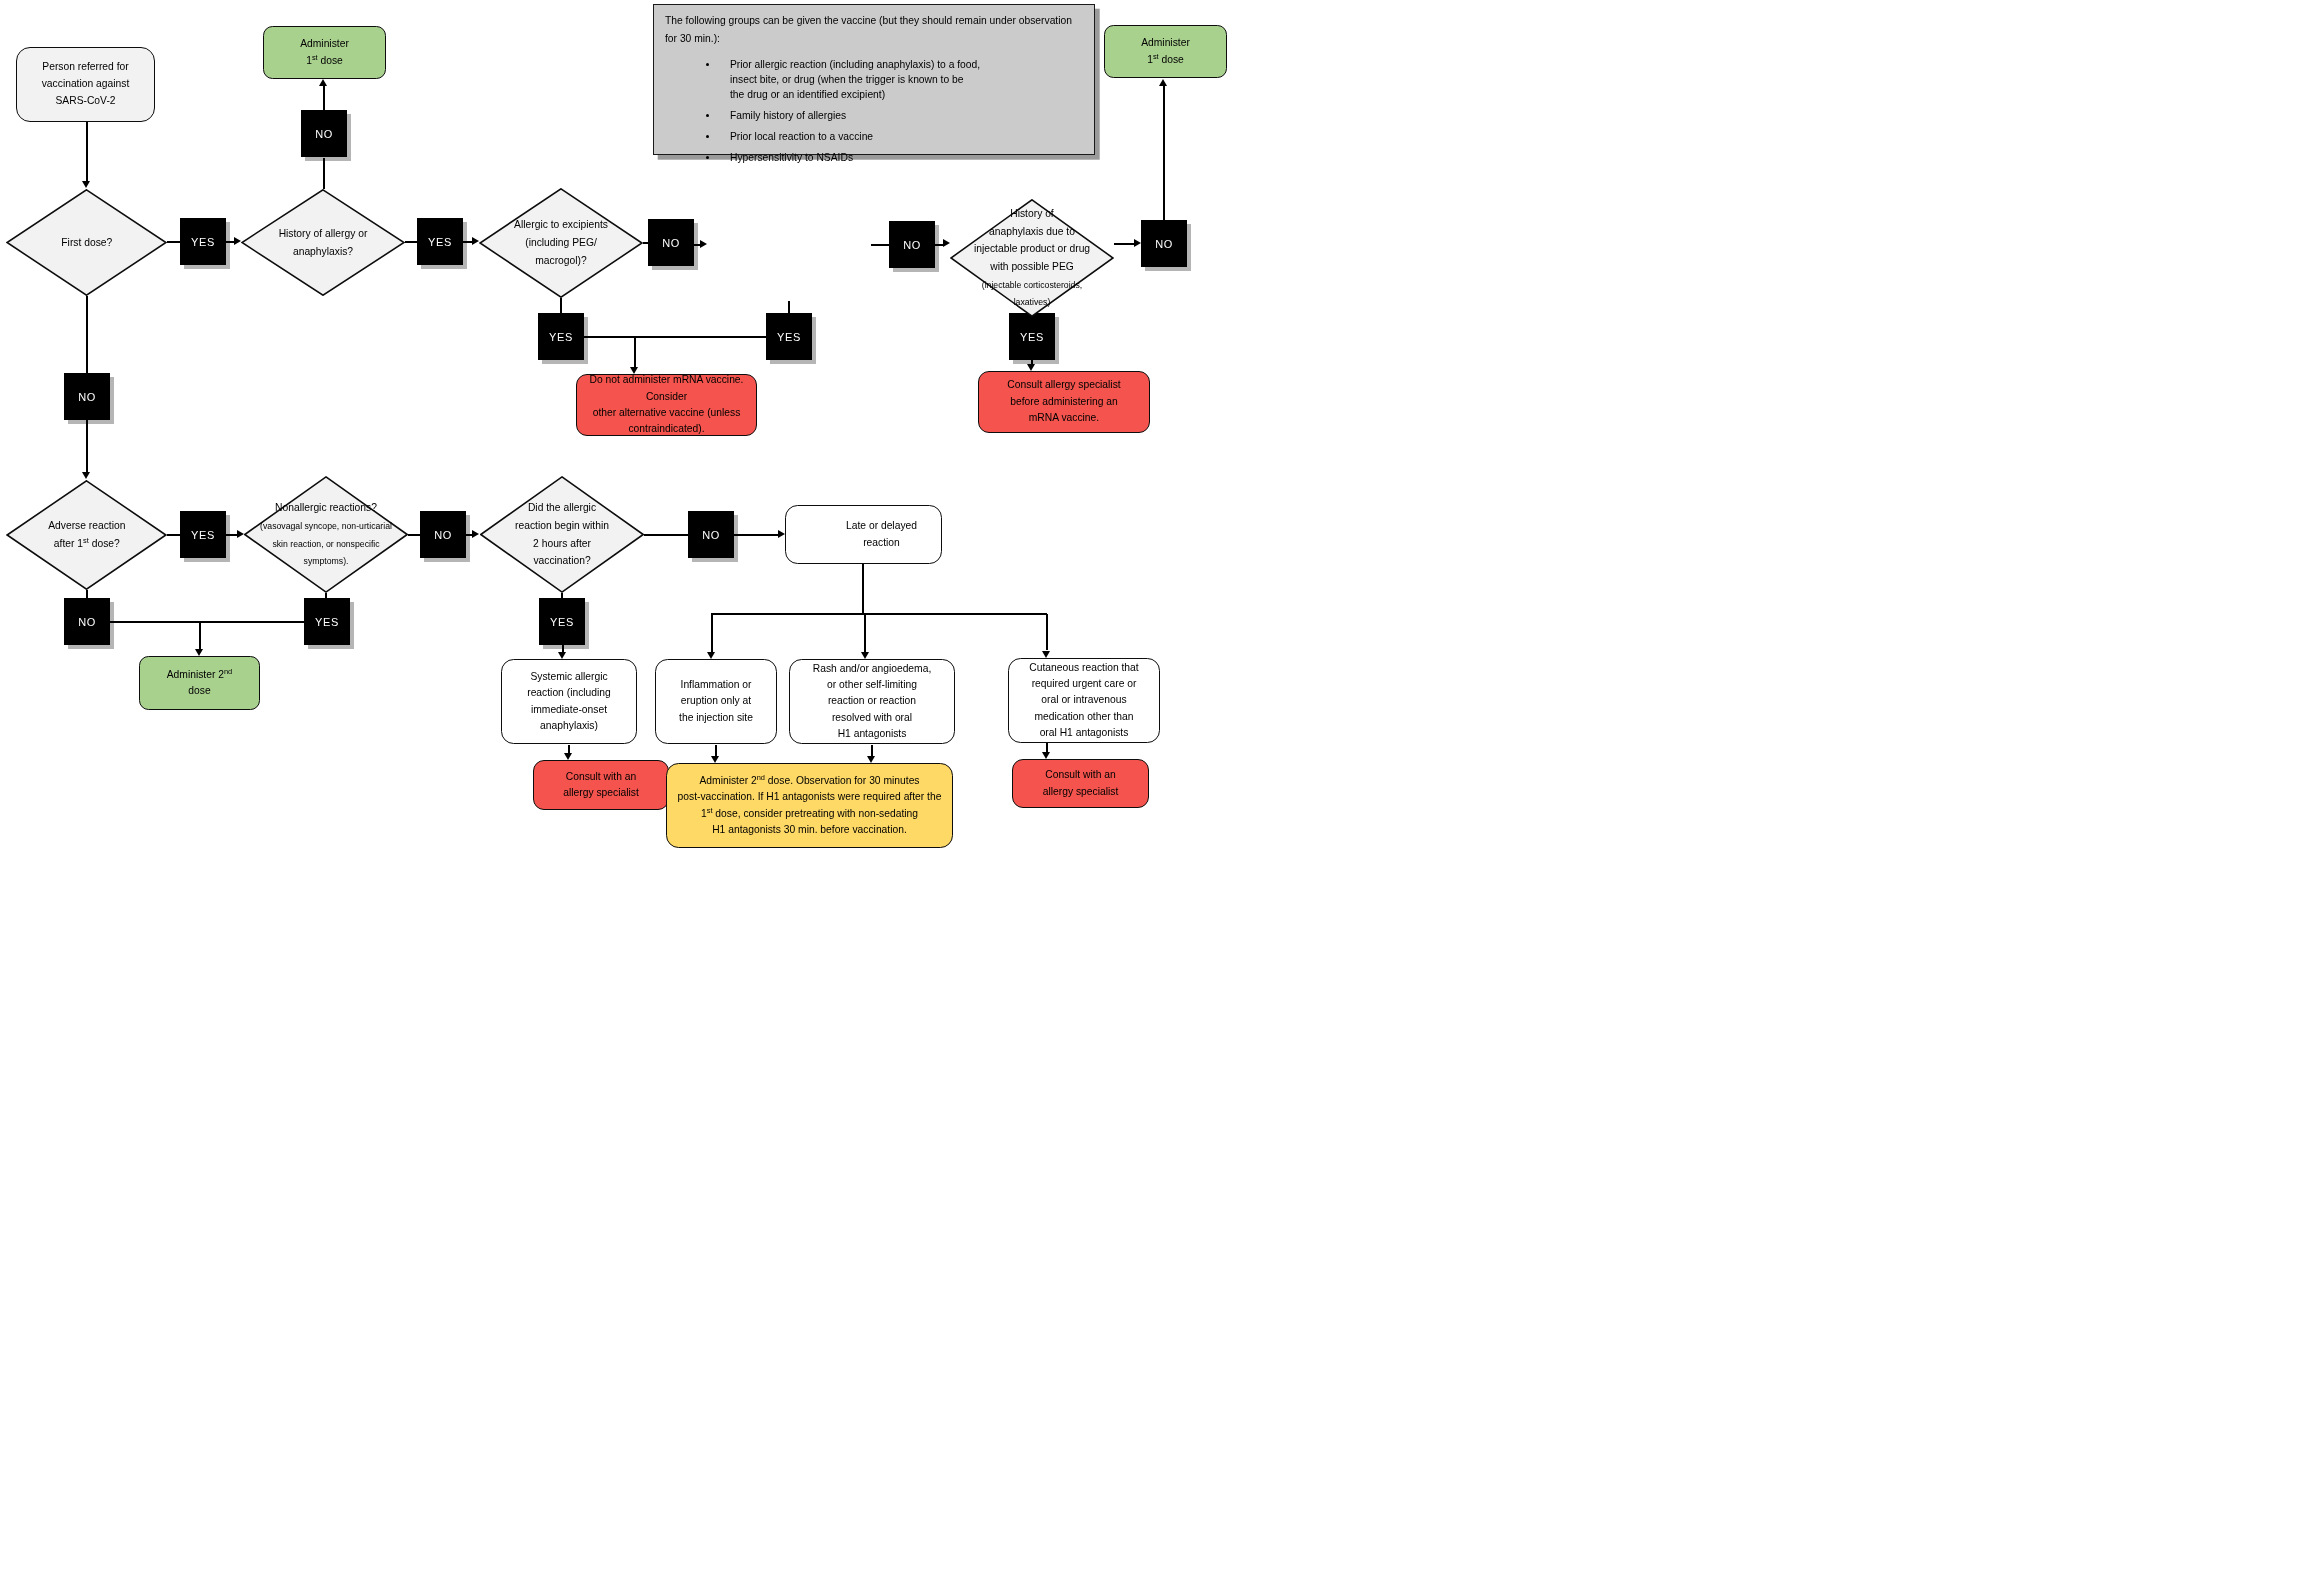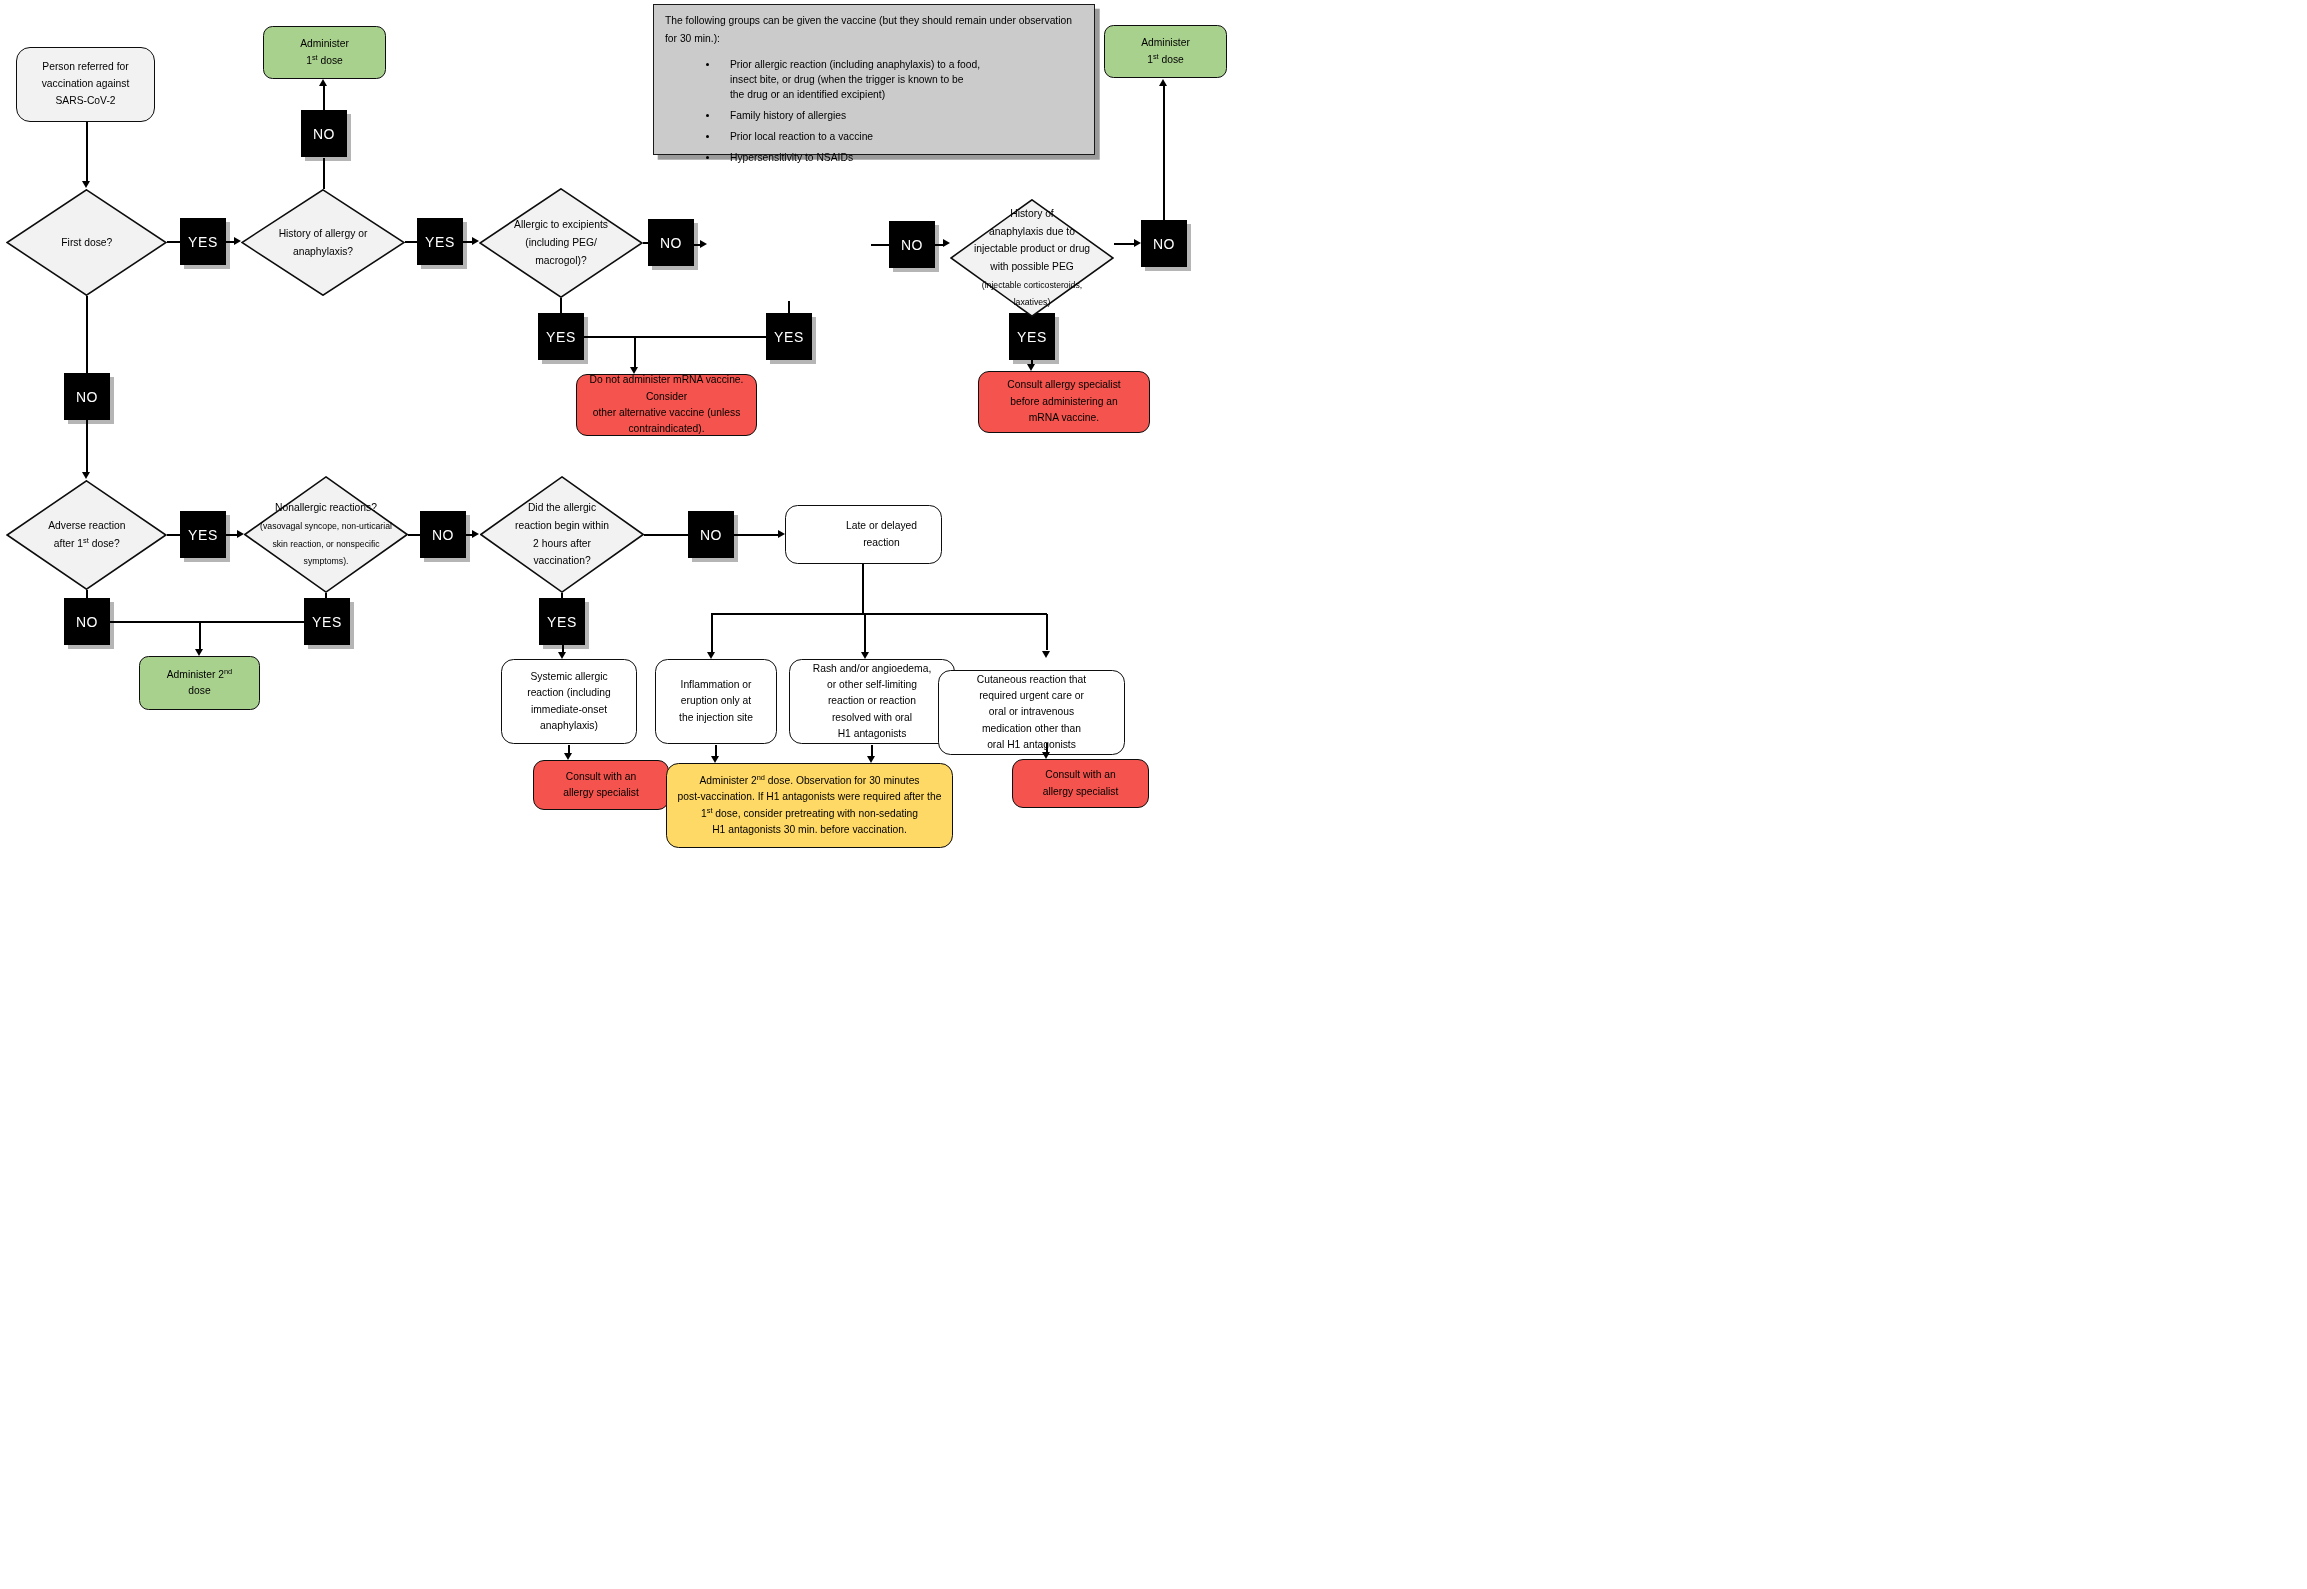--- a/index.html
+++ b/index.html
@@ -4,21 +4,21 @@
 <style>
   html,body{margin:0;padding:0;background:#ffffff;}
   body{font-family:"Liberation Sans","DejaVu Sans",sans-serif;}
   #canvas{position:relative;width:1230px;height:850px;background:#ffffff;overflow:hidden;}
   .node{position:absolute;box-sizing:border-box;display:flex;align-items:center;justify-content:center;}
   .node .txt{position:relative;z-index:2;white-space:pre-line;text-align:center;width:100%;padding:0 3.2px;box-sizing:border-box;}
   .terminal{background:#f2f2f2;border:1.6px solid #0d0d0d;border-radius:14px;font-size:10.3px;line-height:1.65;}
   .decision{background:transparent;}
   .decision svg{position:absolute;left:0;top:0;z-index:1;}
   .decision .txt{font-size:10.3px;line-height:1.72;}
-  .label{background:#000000;color:#ffffff;font-size:14px;letter-spacing:0.6px;box-shadow:4px 4px 0 #b5b5b5;}
+  .label{background:#000000;color:#ffffff;font-size:11px;letter-spacing:0.6px;box-shadow:4px 4px 0 #b5b5b5;}
   .outcome-green{background:#a9d18e;border:1.6px solid #0d0d0d;border-radius:9.5px;font-size:10.3px;line-height:1.6;}
   .outcome-red{background:#f4544d;border:1.6px solid #0d0d0d;border-radius:11px;font-size:10.3px;line-height:1.6;margin-left:32px;}
   .outcome-yellow{background:#ffd966;border:1.6px solid #0d0d0d;border-radius:12.6px;font-size:10.3px;line-height:1.6;}
   .process{background:#ffffff;border:1.6px solid #0d0d0d;border-radius:12.6px;font-size:10.3px;line-height:1.58;}
   .sup{vertical-align:super;font-size:.72em;line-height:0;}
   .small{font-size:8.7px;line-height:1.5;}
   .line{position:absolute;background:#000000;z-index:0;}
   .arrow{position:absolute;width:0;height:0;z-index:1;}
   .arrow.down{border-left:4.7px solid transparent;border-right:4.7px solid transparent;border-top:7px solid #000;}
   .arrow.up{border-left:4.7px solid transparent;border-right:4.7px solid transparent;border-bottom:7px solid #000;}
@@ -195,21 +195,21 @@
 eruption only at
 the injection site</span></div>
     </div>
     <div class="node process" style="left: 789px; top: 659px; width: 166px; height: 85px;">
       <div class="txt"><span>Rash and/or angioedema,
 or other self-limiting
 reaction or reaction
 resolved with oral
 H1 antagonists</span></div>
     </div>
-    <div class="node process" style="left: 938px; top: 658px; width: 187px; height: 85px; margin-top: 12px;">
+    <div class="node process" style="left: 1008px; top: 658px; width: 152px; height: 85px;">
       <div class="txt"><span>Cutaneous reaction that
 required urgent care or
 oral or intravenous
 medication other than
 oral H1 antagonists</span></div>
     </div>
     <div class="node outcome-yellow" style="left: 666px; top: 763px; width: 287px; height: 85px;">
       <div class="txt"><span>Administer 2</span><span class="sup">nd</span><span> dose. Observation for 30 minutes
 post-vaccination. If H1 antagonists were required after the
 1</span><span class="sup">st</span><span> dose, consider pretreating with non-sedating

